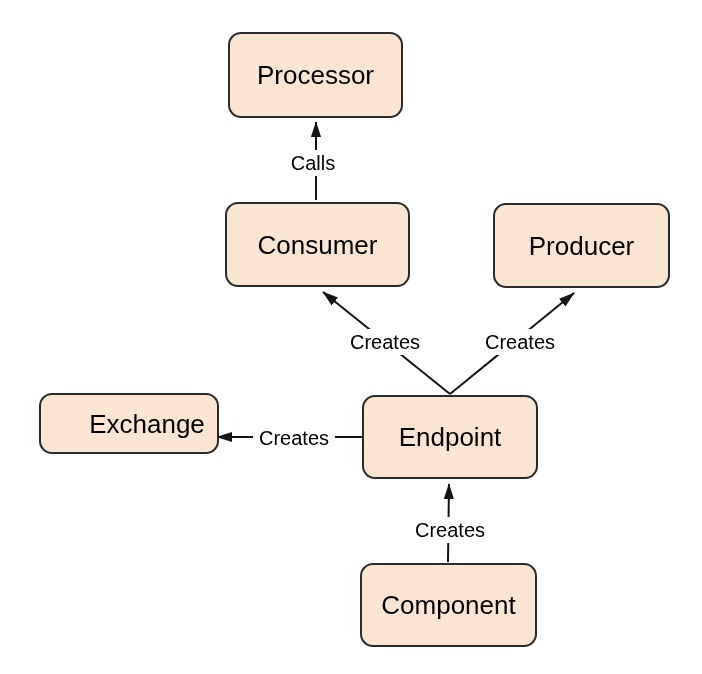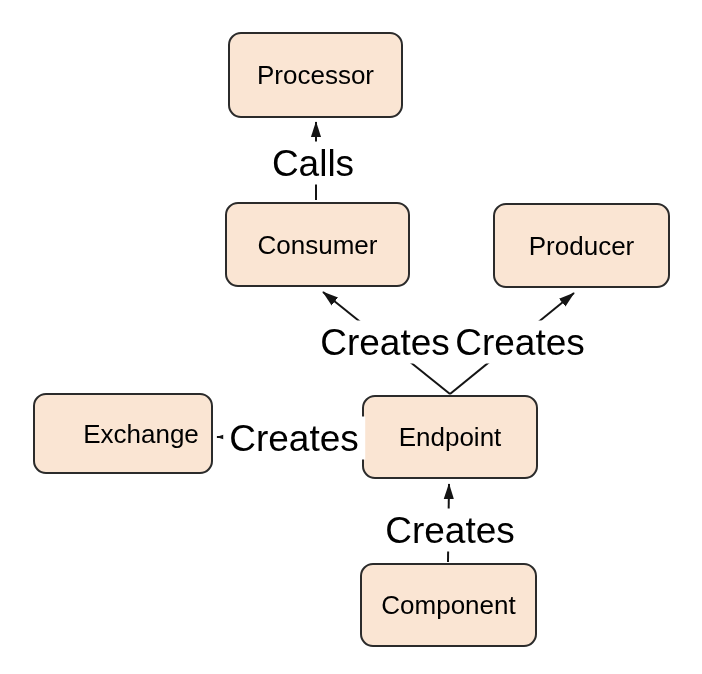--- a/index.html
+++ b/index.html
@@ -50,21 +50,21 @@
     font-size: 26px;
     color: var(--text-color);
     white-space: nowrap;
     line-height: 1;
   }
   .edge-label {
     position: absolute;
     transform: translate(-50%, -50%);
     background: var(--background);
     padding: 3px 6px;
-    font-size: 37px;
+    font-size: 20px;
     color: var(--text-color);
     white-space: nowrap;
     line-height: 1;
   }
 </style>
 </head>
 <body>
 
 <div class="canvas">
 
@@ -86,21 +86,21 @@
   </div>
 
   <div class="node" style="left:493px; top:203px; width:177px; height:85px;">
     <span class="node-label">Producer</span>
   </div>
 
   <div class="node" style="left:225px; top:202px; width:185px; height:85px;">
     <span class="node-label">Consumer</span>
   </div>
 
-  <div class="node" style="left:33px; top:393px; width:180px; height:81px;padding-left:36px;">
+  <div class="node" style="left:39px; top:393px; width:180px; height:61px;padding-left:36px;">
     <span class="node-label">Exchange</span>
   </div>
 
   <div class="node" style="left:360px; top:563px; width:177px; height:84px;">
     <span class="node-label">Component</span>
   </div>
 
   <div class="node" style="left:362px; top:395px; width:176px; height:84px;">
     <span class="node-label">Endpoint</span>
   </div>

